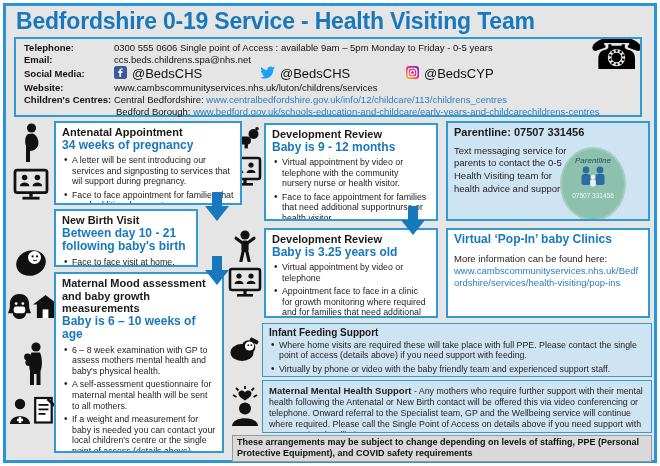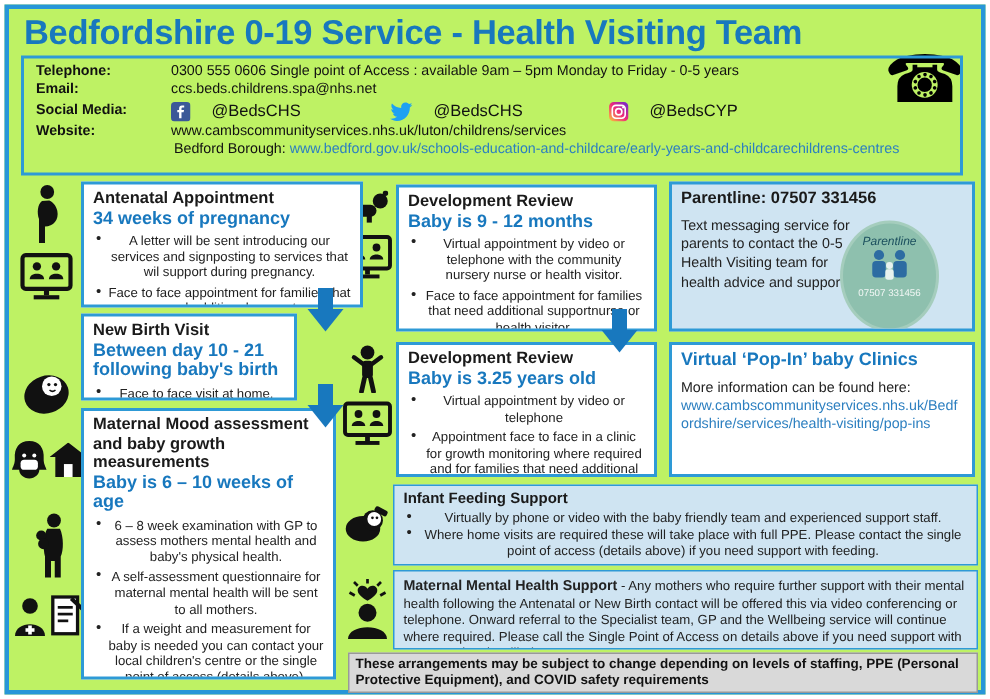--- a/index.html
+++ b/index.html
@@ -1,33 +1,33 @@
 <!DOCTYPE html>
 <html><head>
 <meta charset="utf-8">
 <style>
   html,body{margin:0;padding:0;width:660px;height:466px;background:#fff;overflow:hidden;
     font-family:"Liberation Sans","DejaVu Sans",sans-serif;}
-  .page{position:absolute;inset:3px;border:3px solid #2796d8;background:#bef264;}
+  .page{position:absolute;inset:3px;border:3px solid #2796d8;background:#e5e5e5;}
   .title{position:absolute;left:10px;top:2px;font-size:23px;font-weight:bold;color:#1878be;letter-spacing:-0.2px;}
   .contactbox{position:absolute;left:8px;top:31px;width:628px;height:80px;border:2px solid #2e9ad6;border-radius:0;padding:3px 8px;box-sizing:border-box;}
   .crow{display:flex;font-size:9.5px;color:#111;line-height:1.3;}
   .crow .lbl{font-weight:bold;width:90px;flex:0 0 90px;}
   .crow .val{color:#111;}
   .socialrow{display:flex;align-items:center;height:15px;}
-  .social-item{display:flex;align-items:flex-end;gap:14px;width:146px;font-size:11px;}
+  .social-item{display:flex;align-items:flex-start;gap:5px;width:146px;font-size:13px;}
   .centres{font-size:9.5px;line-height:1.3;color:#111;}
   .centres .lbl{font-weight:bold;}
   .link{color:#2c7fc0;text-decoration:none;cursor:pointer;}
   .indent2{padding-left:92px;}
   .phone-glyph{position:absolute;right:10px;top:26px;font-size:44px;line-height:1;color:#000;font-family:"DejaVu Sans",sans-serif;}
   .box{position:absolute;background:#fff;border:2px solid #2e9ad6;padding:3px 6px 2px 6px;box-sizing:border-box;overflow:hidden;}
   .box h3{font-size:11px;margin:0;color:#1a1a1a;line-height:1.15;}
   .box .sub{font-size:12px;font-weight:bold;color:#1878be;line-height:1.12;margin:0;}
-  .box ul{margin:3px 0 0 0;padding:0 0 0 10px;list-style:none;text-align:center;}
+  .box ul{margin:3px 0 0 0;padding:0 0 0 10px;list-style:none;}
   .box li{font-size:8.8px;color:#222;line-height:1.2;margin-bottom:3px;position:relative;}
   .box li::before{content:"\2022";position:absolute;left:-8px;top:-1px;font-size:10px;color:#222;}
   .tint{background:#cfe4f2;border-width:1.5px;}
   .tint h3{font-size:10px;}
   .bodytext{font-size:8.8px;color:#222;line-height:1.25;margin-top:1px;}
   .graybar{position:absolute;left:226px;top:429px;width:420px;background:#d9d9d9;border:1.5px solid #999;
     font-weight:bold;font-size:9px;line-height:1.25;text-align:left;color:#111;padding:1px 4px;box-sizing:border-box;}
   .icon{position:absolute;}
   .arrow{position:absolute;}
   .pl-logo{position:absolute;right:24px;top:26px;width:62px;height:70px;border-radius:50%;background:#8ec0ae;
@@ -176,20 +176,25 @@
           <circle cx="6.5" cy="6.5" r="2.1" fill="none" stroke="#fff" stroke-width="1.1"></circle>
           <circle cx="9.4" cy="3.6" r="0.7" fill="#fff"></circle>
         </svg>
         <span>@BedsCYP</span>
       </span>
     </div>
     <div class="crow">
       <span class="lbl">Website:</span>
       <span class="val">www.cambscommunityservices.nhs.uk/luton/childrens/services</span>
     </div>
+    <div class="centres">
+      <span class="lbl">Children's Centres:</span>
+      <span>Central Bedfordshire:</span>
+      <span class="link">www.centralbedfordshire.gov.uk/info/12/childcare/113/childrens_centres</span>
+    </div>
     <div class="centres indent2">
       <span>Bedford Borough:</span>
       <span class="link">www.bedford.gov.uk/schools-education-and-childcare/early-years-and-childcarechildrens-centres</span>
     </div>
   </div>
 
   <svg class="icon" style="left:12px;top:117px" width="26" height="40">
       <use href="#sym-pregnant"></use>
     </svg>
   <svg class="icon" style="left:6px;top:162px" width="38" height="32">
@@ -285,22 +290,22 @@
     <div class="sub">Baby is 3.25 years old</div>
     <ul>
       <li>Virtual appointment by video or telephone</li>
       <li>Appointment face to face in a clinic for growth monitoring where required and for families that need additional support. Full PPE will be worn.</li>
     </ul>
   </div>
 
   <div class="box tint" style="left:256px;top:317px;width:390px;height:54px">
     <h3>Infant Feeding Support</h3>
     <ul style="margin-top:1px">
+      <li>Where home visits are required these will take place with full PPE. Please contact the single point of access (details above) if you need support with feeding.</li>
       <li style="margin-bottom:1px">Virtually by phone or video with the baby friendly team and experienced support staff.</li>
-      <li>Where home visits are required these will take place with full PPE. Please contact the single point of access (details above) if you need support with feeding.</li>
     </ul>
   </div>
 
   <div class="box tint" style="left:256px;top:374px;width:390px;height:53px">
     <div class="bodytext">
       <span style="font-weight:bold;font-size:9.5px">Maternal Mental Health Support</span><span> - Any mothers who require further support with their mental health following the Antenatal or New Birth contact will be offered this via video conferencing or telephone. Onward referral to the Specialist team, GP and the Wellbeing service will continue where required.  Please call the Single Point of Access on details above if you need support with your emotional wellbeing.</span>
     </div>
   </div>
 
   <div class="graybar">These arrangements may be subject to change depending on levels of staffing, PPE (Personal Protective Equipment), and COVID safety requirements</div>

